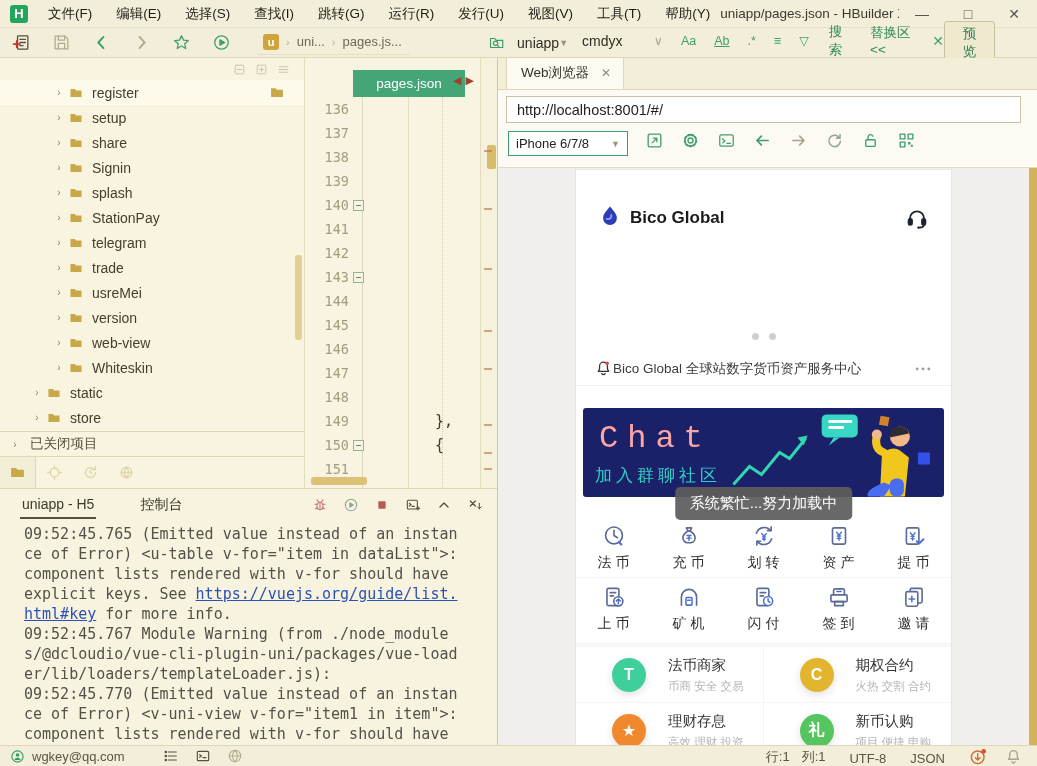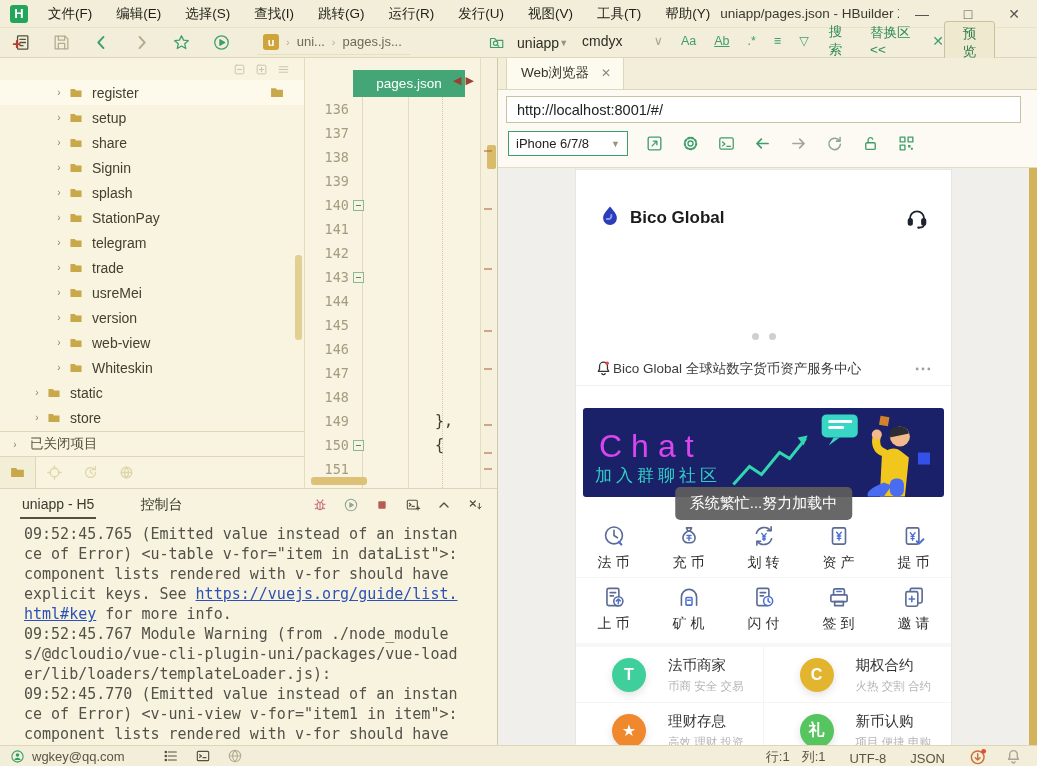--- a/index.html
+++ b/index.html
@@ -95,40 +95,40 @@
   .console-body a { color:#2b50b8; text-decoration:underline; }
 
   
   .browser { width:540px; display:flex; flex-direction:column; border-left:1px solid #cfc9ab; position:relative; }
   .b-tabbar { height:32px; background:#f2eed9; display:flex; align-items:flex-end; border-bottom:1px solid #ddd6b8; }
   .b-tab { margin-left:8px; background:#fdfaef; border:1px solid #ddd6b8; border-bottom:none; padding:6px 12px 7px 14px; font-size:13.5px; color:#33332a; display:flex; gap:12px; align-items:center; }
   .b-tab .x { color:#8a8a7a; font-size:12px; }
   .b-chrome { background:#fcfaf2; padding:6px 16px 7px 8px; border-bottom:1px solid #e2dcc2; }
   .url-box { background:#fff; border:1px solid #c9c3a6; height:27px; display:flex; align-items:center; padding:0 10px; }
   .url-box input { border:none; outline:none; width:100%; font-size:14.5px; color:#222; background:transparent; font-family:inherit; }
-  .device-bar { display:flex; align-items:center; gap:17px; padding:8px 4px 4px 2px; }
+  .device-bar { display:flex; align-items:flex-start; gap:17px; padding:8px 4px 4px 2px; }
   .device-select { border:1px solid #3f9e6e; background:#fff; height:25px; width:120px; display:flex; align-items:center; justify-content:space-between; padding:0 7px; font-size:13px; color:#222; }
   .device-bar .icon { width:19px; height:19px; }
   .preview { flex:1; background:#f0efec; position:relative; overflow:hidden; }
   .gold-scroll { position:absolute; right:0; top:0; bottom:0; width:8px; background:#d2b35c; }
 
   
   .phone { position:absolute; left:78px; top:2px; width:375px; bottom:0; background:#fff; box-shadow:0 0 0 1px #e6e6e3; overflow:hidden; }
   .app-head { display:flex; align-items:center; padding:34px 22px 0 20px; }
   .app-head .icon.logo { width:28px; height:28px; }
   .brand { font-size:17px; font-weight:bold; color:#1b1b1b; margin-left:6px; flex:1; }
   .app-head .icon.hs { width:24px; height:24px; }
   .dots { position:absolute; left:0; right:0; top:163px; display:flex; justify-content:center; gap:10px; }
   .dot { width:7px; height:7px; border-radius:50%; background:#cfcfcf; }
   .notice { position:absolute; left:0; right:0; top:182px; height:34px; display:flex; align-items:center; padding:0 18px; border-bottom:1px solid #efefef; }
   .notice .icon { width:19px; height:19px; }
   .notice-text { flex:1; font-size:13.5px; color:#3c3c3c; white-space:nowrap; overflow:hidden; }
   .notice .icon.more { width:20px; height:20px; }
   .banner { position:absolute; left:7px; right:7px; top:238px; height:89px; background:#1b2169; border-radius:3px; overflow:hidden; }
-  .banner-title { position:absolute; left:16px; top:20px; font-family:Liberation Sans, sans-serif; font-size:32px; color:#d946ef; letter-spacing:9px; }
+  .banner-title { position:absolute; left:16px; top:12px; font-family:Liberation Mono, monospace; font-size:32px; color:#fca5a5; letter-spacing:9px; }
   .banner-sub { position:absolute; left:12px; top:56px; font-size:17px; color:#2fd0c6; letter-spacing:4px; }
   .banner svg.illu { position:absolute; inset:0; width:100%; height:100%; }
   .toast { position:absolute; left:50%; transform:translateX(-50%); top:317px; background:rgba(92,92,92,.93); color:#fff; font-size:15px; padding:7px 15px; border-radius:5px; white-space:nowrap; z-index:5; }
   .quick-grid { position:absolute; left:0; right:0; top:348px; display:grid; grid-template-columns:repeat(5,1fr); }
   .quick { height:60px; display:flex; flex-direction:column; align-items:center; justify-content:center; gap:5px; }
   .quick:nth-child(-n+5){ border-bottom:1px solid #f5f5f5; }
   .quick .icon { width:26px; height:26px; }
   .quick-label { font-size:14px; color:#2f2f2f; }
   .cards { position:absolute; left:0; right:0; top:473px; bottom:0; display:grid; grid-template-columns:1fr 1fr; border-top:4px solid #f7f7f7; }
   .card { height:56px; display:flex; align-items:center; padding-left:36px; gap:22px; border-bottom:1px solid #f4f4f4; }

